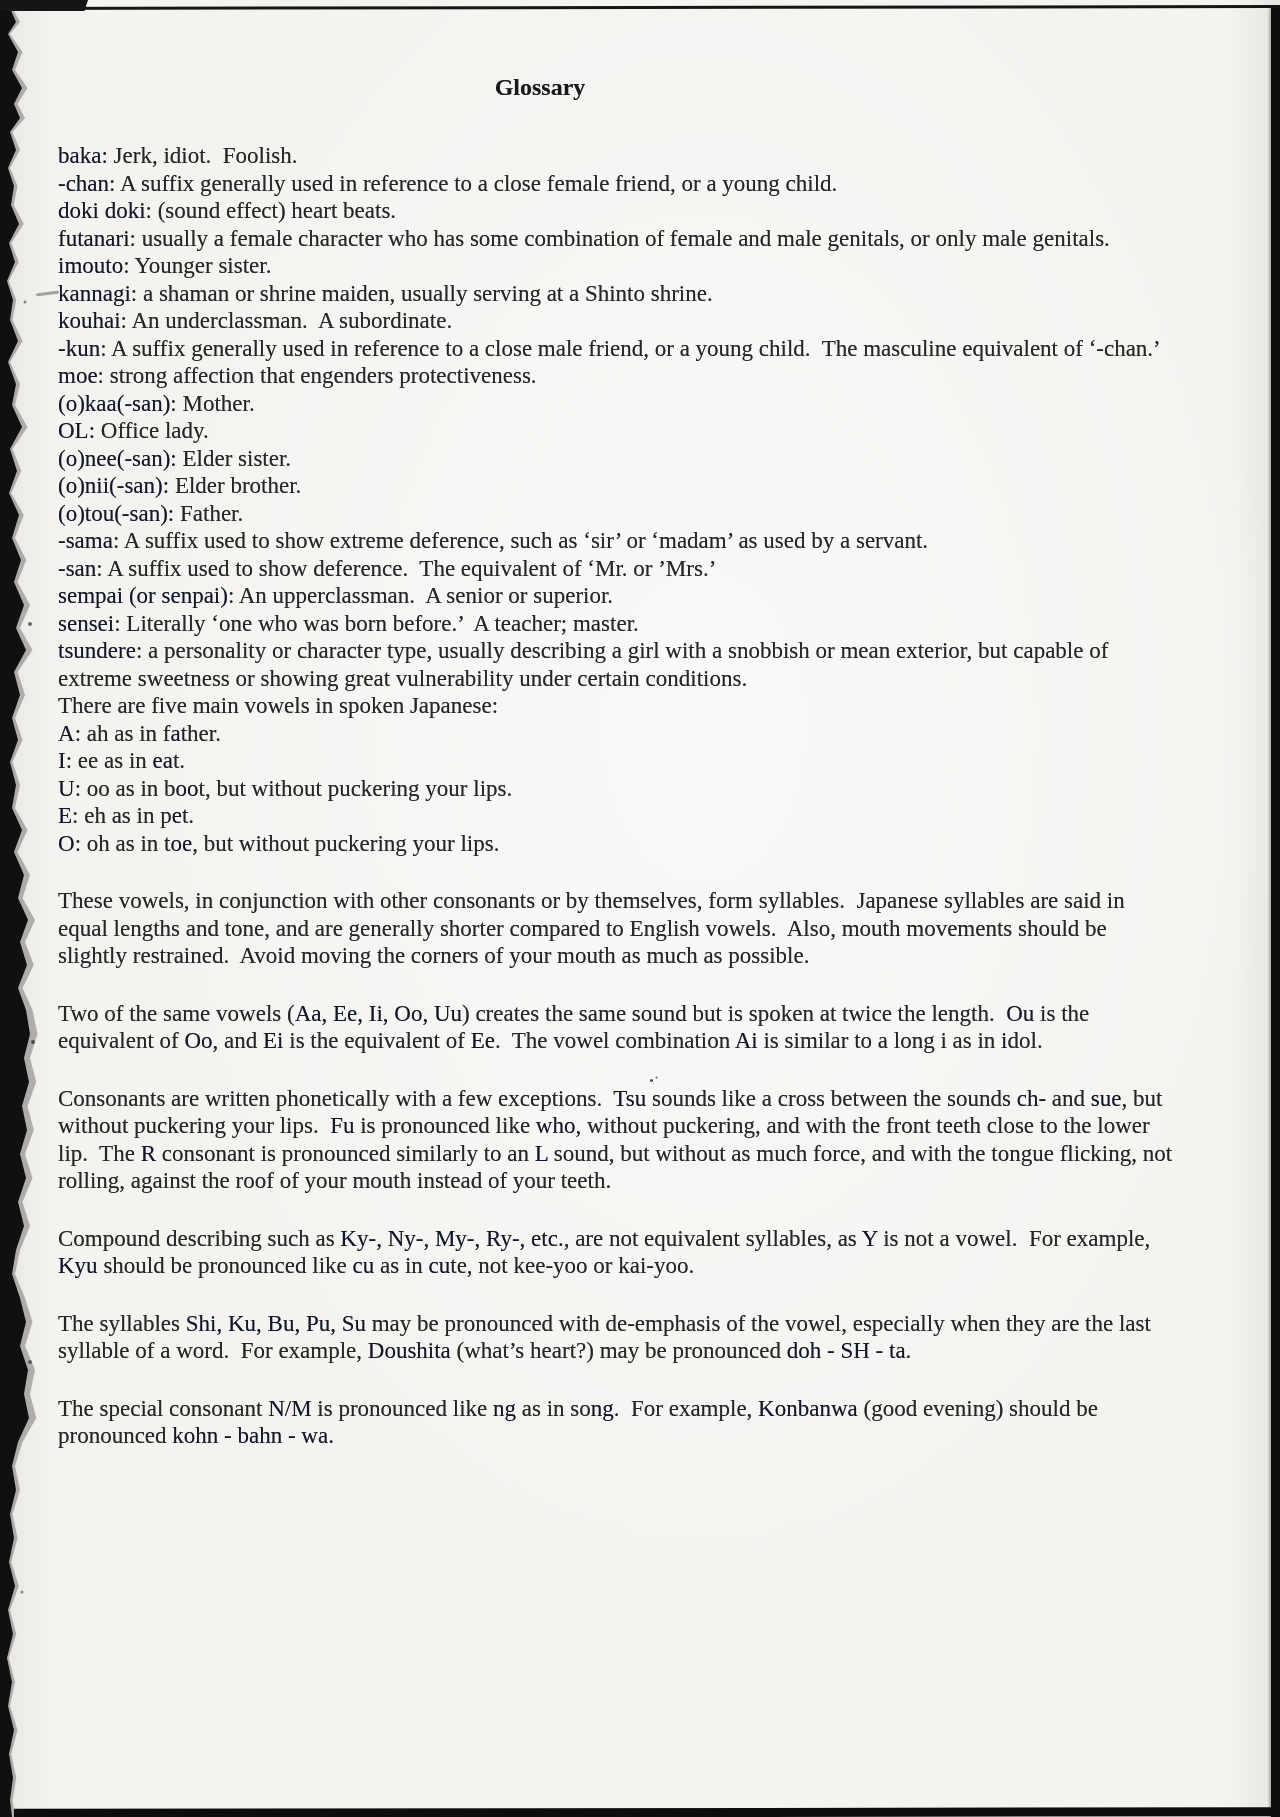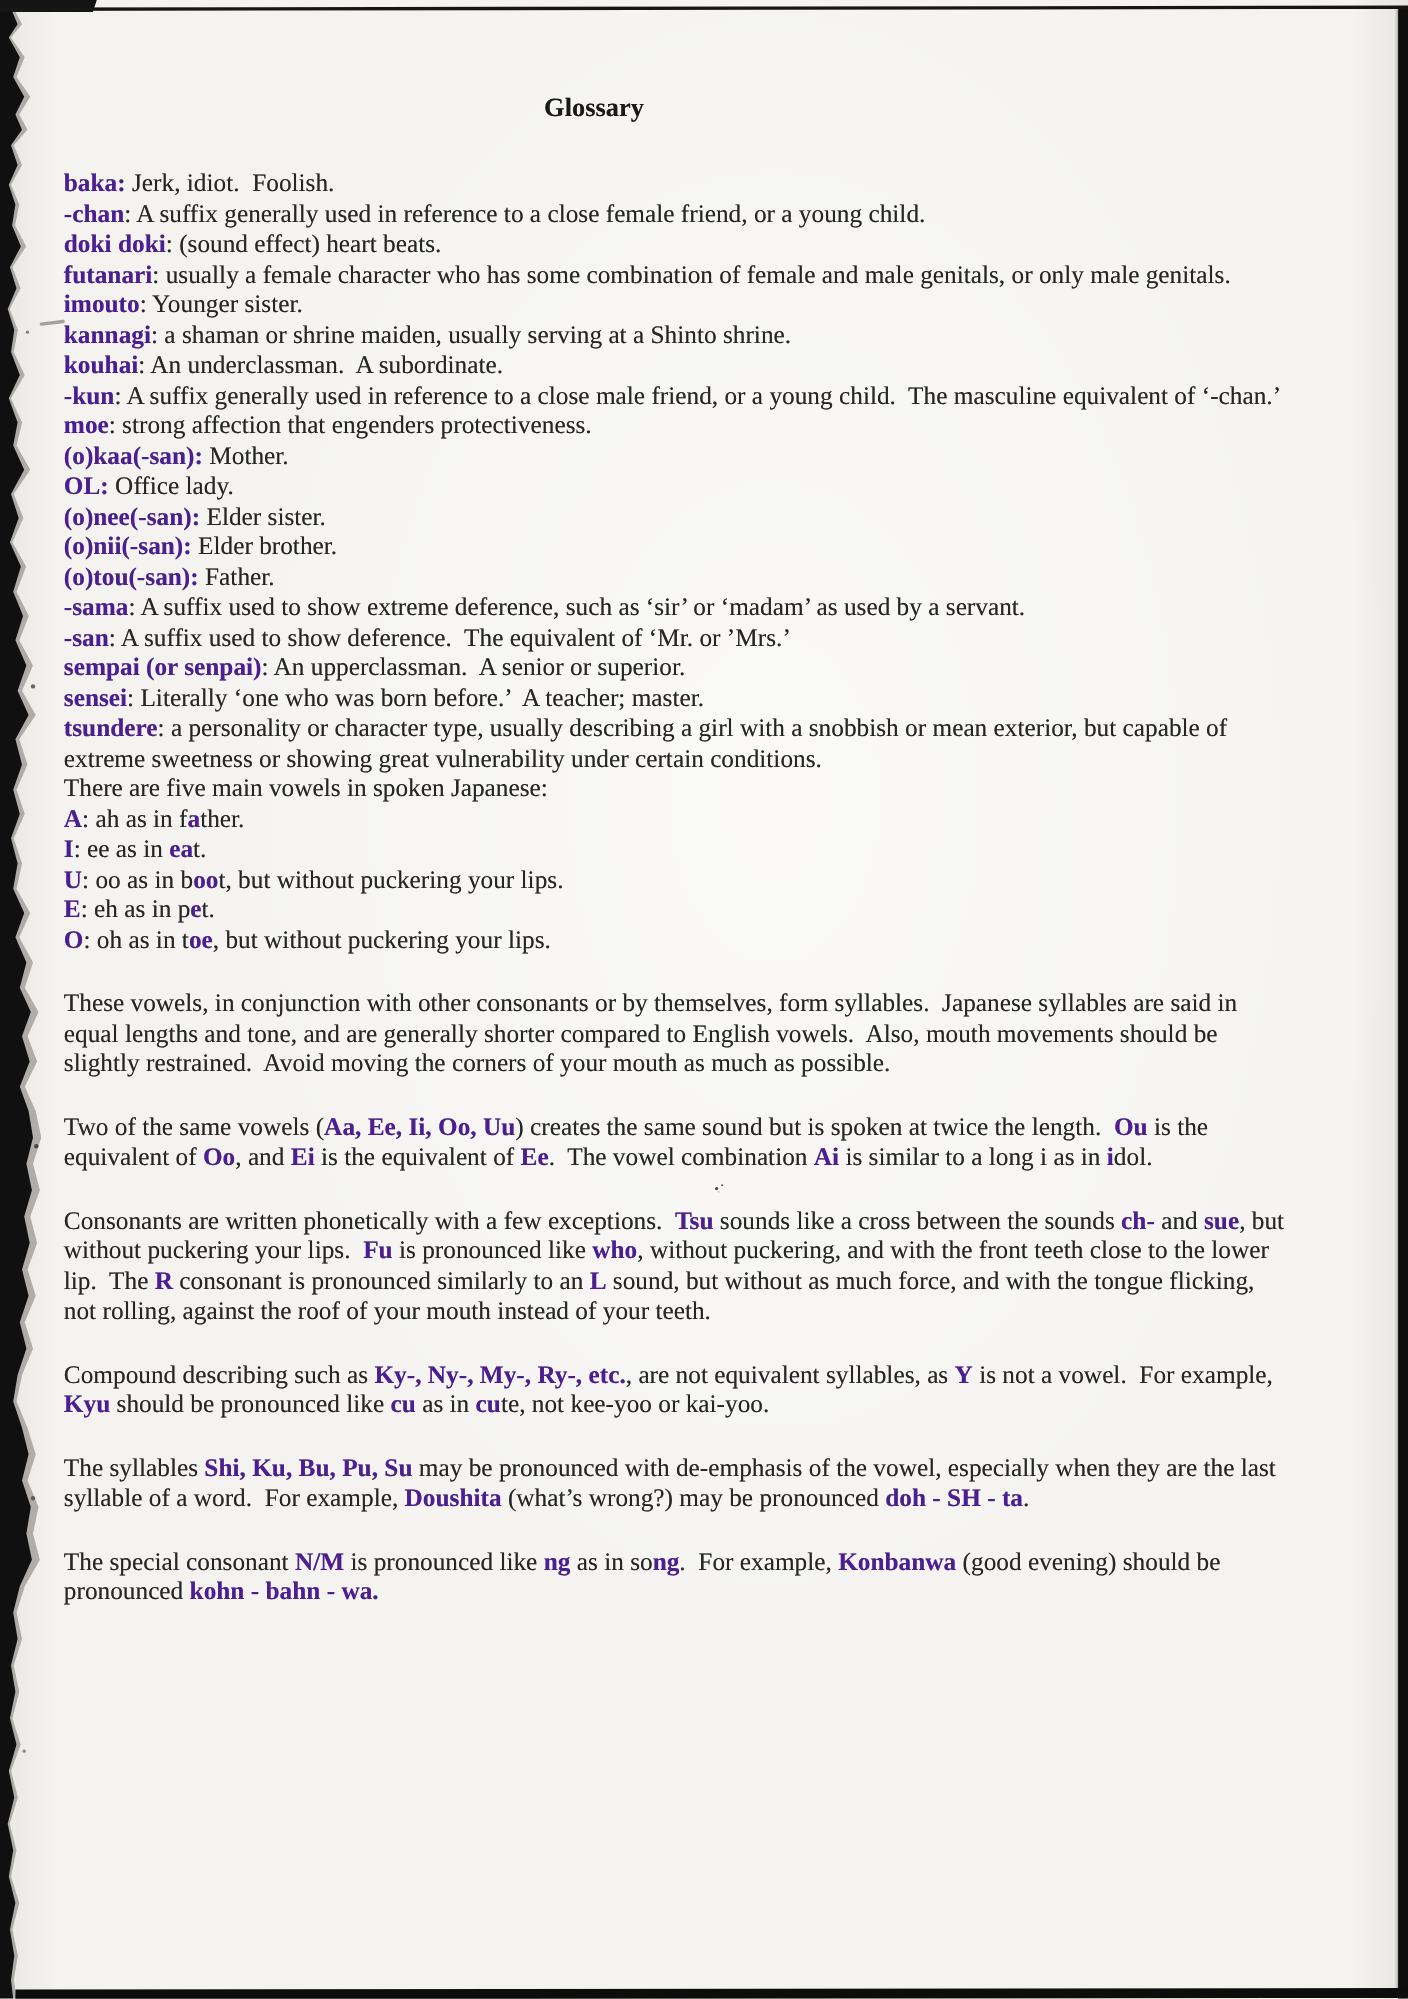--- a/index.html
+++ b/index.html
@@ -20,25 +20,25 @@
   .top-line{position:absolute;top:6px;left:0;width:1280px;height:3px;background:#161616;transform:rotate(-0.08deg);}
   .top-corner{position:absolute;top:0;left:0;width:88px;height:11px;background:#141414;transform:skewX(-18deg);transform-origin:top left;}
   .right-strip{position:absolute;top:8px;right:0;width:9px;bottom:0;background:#0e0e0e;box-shadow:-2px 0 2px rgba(0,0,0,0.25);}
   .bottom-bar{position:absolute;left:14px;right:0;top:1808px;height:9px;background:#0d0d0d;transform:rotate(-0.06deg);}
   .left-edge{position:absolute;top:0;left:0;width:40px;height:1817px;}
   .speck-form{position:absolute;left:650px;top:1079px;width:3px;height:3px;border-radius:50%;background:#4a4a4a;box-shadow:5px -3px 0 -0.5px #5c5c5c,2px 3px 0 -1px #777;}
   .dash-imouto{position:absolute;left:36px;top:292px;width:23px;height:3px;background:#a3a19d;transform:rotate(-7deg);border-radius:2px;}
 
   
   .doc{
-    position:absolute;top:83px;left:58px;width:1117px;
+    position:absolute;top:72px;left:58px;width:1117px;
     font-size:23px;line-height:27.5px;color:#262626;
     text-shadow:0 0 0.5px rgba(45,45,45,0.55);
   }
-  .doc b{font-weight:bold;color:#4c1d95;}
+  .doc b{font-weight:normal;color:#0f172a;}
   .heading{
     width:964px;text-align:center;font-weight:bold;font-size:24px;line-height:30px;color:#1a1a1a;
   }
   .b-glossary-title{margin:0 0 40px 0;}
   .b-pronunciation-title{margin:16px 0 33px 0;}
   .block-para,.block-group{margin:0 0 30px 0;white-space:pre-wrap;}
   .b-glossary-list{margin:0;}
   .gitem{white-space:pre-wrap;}
 </style>
 </head>
@@ -65,16 +65,16 @@
 
 <div class="doc">
   <div id="content">
       <div class="heading b-glossary-title">Glossary</div>
       <div class="block-group b-glossary-list"><div class="gitem"><b>baka:</b><span> Jerk, idiot.  Foolish.</span></div><div class="gitem"><b>-chan</b><span>: A suffix generally used in reference to a close female friend, or a young child.</span></div><div class="gitem"><b>doki doki</b><span>: (sound effect) heart beats.</span></div><div class="gitem"><b>futanari</b><span>: usually a female character who has some combination of female and male genitals, or only male genitals.</span></div><div class="gitem"><b>imouto</b><span>: Younger sister.</span></div><div class="gitem"><b>kannagi</b><span>: a shaman or shrine maiden, usually serving at a Shinto shrine.</span></div><div class="gitem"><b>kouhai</b><span>: An underclassman.  A subordinate.</span></div><div class="gitem"><b>-kun</b><span>: A suffix generally used in reference to a close male friend, or a young child.  The masculine equivalent of ‘-chan.’</span></div><div class="gitem"><b>moe</b><span>: strong affection that engenders protectiveness.</span></div><div class="gitem"><b>(o)kaa(-san):</b><span> Mother.</span></div><div class="gitem"><b>OL:</b><span> Office lady.</span></div><div class="gitem"><b>(o)nee(-san):</b><span> Elder sister.</span></div><div class="gitem"><b>(o)nii(-san):</b><span> Elder brother.</span></div><div class="gitem"><b>(o)tou(-san):</b><span> Father.</span></div><div class="gitem"><b>-sama</b><span>: A suffix used to show extreme deference, such as ‘sir’ or ‘madam’ as used by a servant.</span></div><div class="gitem"><b>-san</b><span>: A suffix used to show deference.  The equivalent of ‘Mr. or ’Mrs.’</span></div><div class="gitem"><b>sempai (or senpai)</b><span>: An upperclassman.  A senior or superior.</span></div><div class="gitem"><b>sensei</b><span>: Literally ‘one who was born before.’  A teacher; master.</span></div><div class="gitem"><b>tsundere</b><span>: a personality or character type, usually describing a girl with a snobbish or mean exterior, but capable of extreme sweetness or showing great vulnerability under certain conditions.</span></div></div>
       <div class="block-group b-vowels-list"><div class="gitem"><span>There are five main vowels in spoken Japanese:</span></div><div class="gitem"><b>A</b><span>: ah as in f</span><b>a</b><span>ther.</span></div><div class="gitem"><b>I</b><span>: ee as in </span><b>ea</b><span>t.</span></div><div class="gitem"><b>U</b><span>: oo as in b</span><b>oo</b><span>t, but without puckering your lips.</span></div><div class="gitem"><b>E</b><span>: eh as in p</span><b>e</b><span>t.</span></div><div class="gitem"><b>O</b><span>: oh as in t</span><b>oe</b><span>, but without puckering your lips.</span></div></div>
       <div class="block-para b-syllables-para"><span>These vowels, in conjunction with other consonants or by themselves, form syllables.  Japanese syllables are said in equal lengths and tone, and are generally shorter compared to English vowels.  Also, mouth movements should be slightly restrained.  Avoid moving the corners of your mouth as much as possible.</span></div>
       <div class="block-para b-double-vowels-para"><span>Two of the same vowels (</span><b>Aa, Ee, Ii, Oo, Uu</b><span>) creates the same sound but is spoken at twice the length.  </span><b>Ou</b><span> is the equivalent of </span><b>Oo</b><span>, and </span><b>Ei</b><span> is the equivalent of </span><b>Ee</b><span>.  The vowel combination </span><b>Ai</b><span> is similar to a long i as in </span><b>i</b><span>dol.</span></div>
       <div class="block-para b-consonants-para"><span>Consonants are written phonetically with a few exceptions.  </span><b>Tsu</b><span> sounds like a cross between the sounds </span><b>ch-</b><span> and </span><b>sue</b><span>, but without puckering your lips.  </span><b>Fu</b><span> is pronounced like </span><b>who</b><span>, without puckering, and with the front teeth close to the lower lip.  The </span><b>R</b><span> consonant is pronounced similarly to an </span><b>L</b><span> sound, but without as much force, and with the tongue flicking, not rolling, against the roof of your mouth instead of your teeth.</span></div>
       <div class="block-para b-compound-consonants-para"><span>Compound describing such as </span><b>Ky-, Ny-, My-, Ry-, etc.</b><span>, are not equivalent syllables, as </span><b>Y</b><span> is not a vowel.  For example, </span><b>Kyu</b><span> should be pronounced like </span><b>cu</b><span> as in </span><b>cu</b><span>te, not kee-yoo or kai-yoo.</span></div>
-      <div class="block-para b-de-emphasis-para"><span>The syllables </span><b>Shi, Ku, Bu, Pu, Su</b><span> may be pronounced with de-emphasis of the vowel, especially when they are the last syllable of a word.  For example, </span><b>Doushita</b><span> (what’s wrong?) may be pronounced </span><b>doh - SH - ta</b><span>.</span></div>
+      <div class="block-para b-de-emphasis-para"><span>The syllables </span><b>Shi, Ku, Bu, Pu, Su</b><span> may be pronounced with de-emphasis of the vowel, especially when they are the last syllable of a word.  For example, </span><b>Doushita</b><span> (what’s heart?) may be pronounced </span><b>doh - SH - ta</b><span>.</span></div>
       <div class="block-para b-special-consonant-para"><span>The special consonant </span><b>N/M</b><span> is pronounced like </span><b>ng</b><span> as in so</span><b>ng</b><span>.  For example, </span><b>Konbanwa</b><span> (good evening) should be pronounced </span><b>kohn - bahn - wa.</b></div>
     </div>
 </div>
 
 </body></html>

